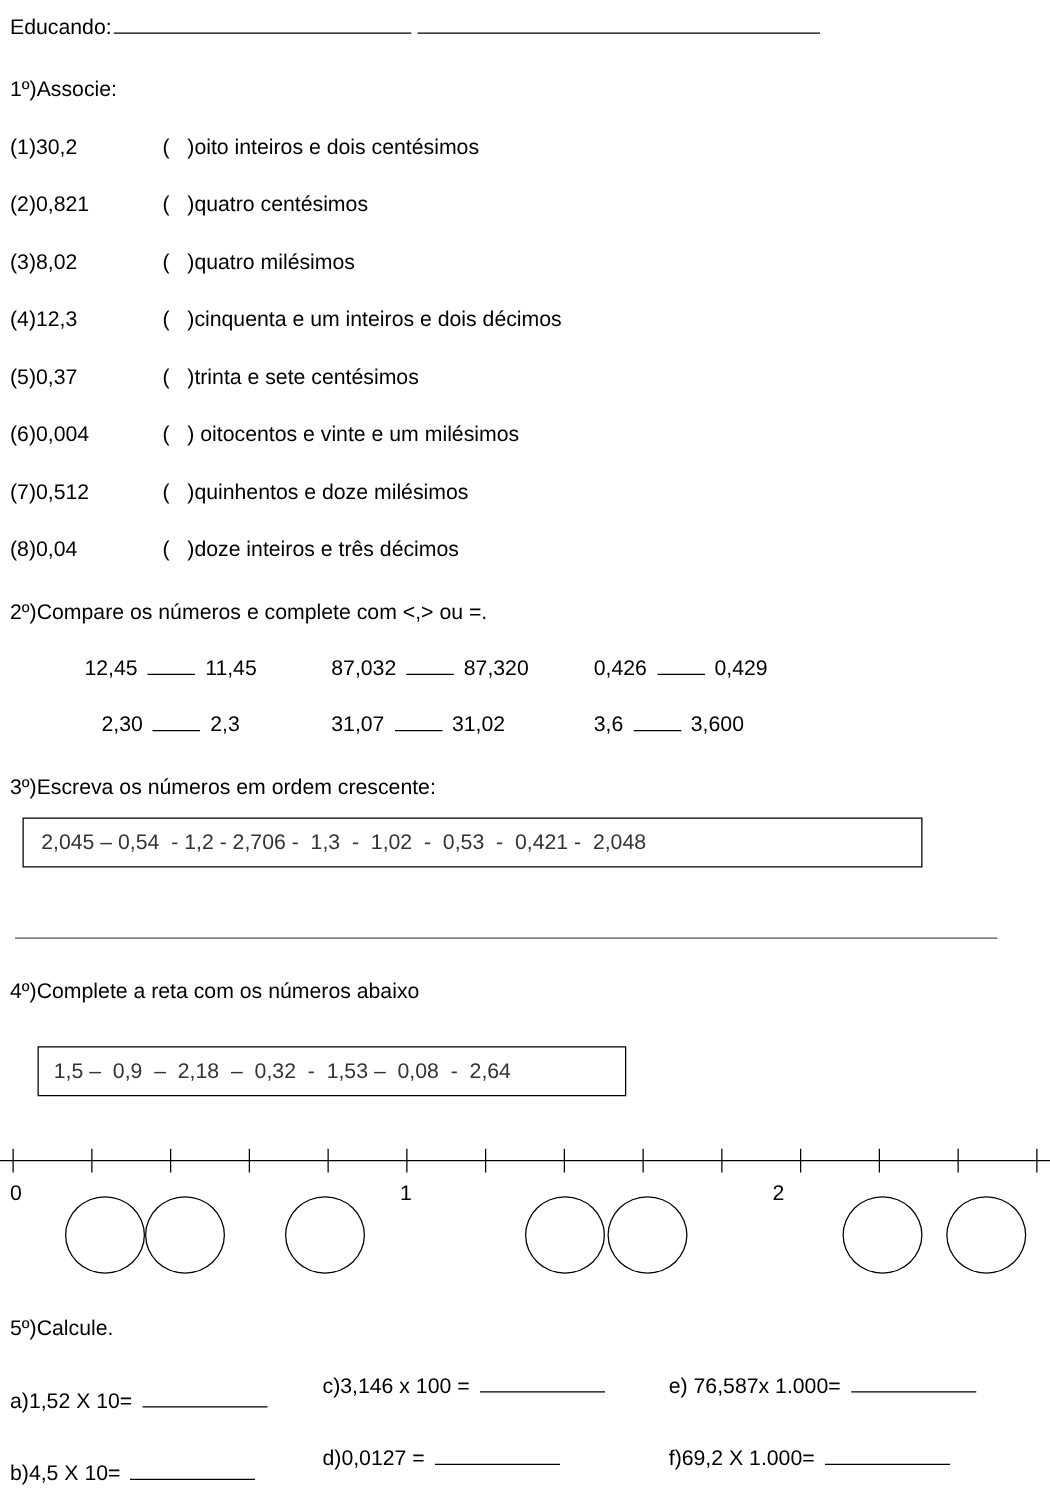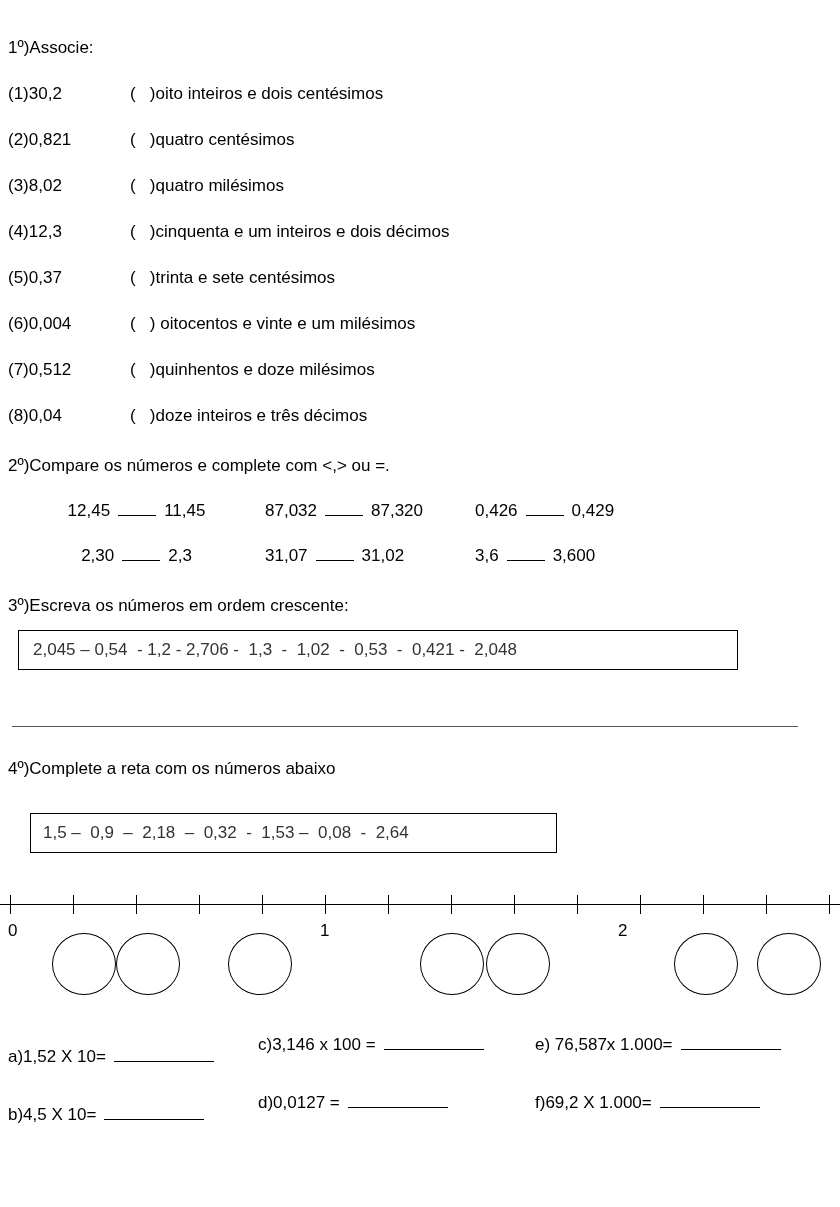--- a/index.html
+++ b/index.html
@@ -51,21 +51,21 @@
   .divider {
     margin:56px 0 0 4px;
     width:786px;
     border:none;
     border-top:1px solid #555;
     height:0;
   }
   .q4-title { margin-top:32px; }
   .q4-box {
     margin:34px 0 0 22px;
-    width:527px;
+    width:471px;
     border:1px solid #000;
     padding:9px 12px;
     color:#333;
   }
 
   
   .numberline {
     position:relative;
     margin-left:-8px;
     width:840px;
@@ -94,20 +94,23 @@
   .q5-cell-0 { width:250px; flex:0 0 250px;margin-top:12px; }
   .q5-cell-1 { width:277px; flex:0 0 277px; }
   .q5-cell-2 { flex:1; }
   .q5-blank { width:100px; margin-left:8px; }
 </style>
 </head>
 <body>
 
 <div class="page">
 
+  <div class="educando">
+    <span>Educando:</span><span class="blank blank1"></span><span class="blank blank2"></span>
+  </div>
 
   <div class="q-title">1º)Associe:</div>
 
   <div class="q1-item">
     <span class="q1-num">(1)30,2</span>
     <span class="q1-slot">(   )</span>
     <span>oito inteiros e dois centésimos</span>
   </div>
   <div class="q1-item">
     <span class="q1-num">(2)0,821</span>
@@ -201,20 +204,21 @@
 
     <div class="nl-circle" style="left:52px"></div>
     <div class="nl-circle" style="left:116px"></div>
     <div class="nl-circle" style="left:228px"></div>
     <div class="nl-circle" style="left:420px"></div>
     <div class="nl-circle" style="left:486px"></div>
     <div class="nl-circle" style="left:674px"></div>
     <div class="nl-circle" style="left:757px"></div>
   </div>
 
+  <div class="q-title q5-title">5º)Calcule.</div>
 
   <div class="q5-row">
     <div class="q5-cell-0">
       <span>a)1,52 X 10=</span><span class="blank q5-blank"></span>
     </div>
     <div class="q5-cell-1">
       <span>c)3,146 x 100 =</span><span class="blank q5-blank"></span>
     </div>
     <div class="q5-cell-2">
       <span>e) 76,587x 1.000=</span><span class="blank q5-blank"></span>

